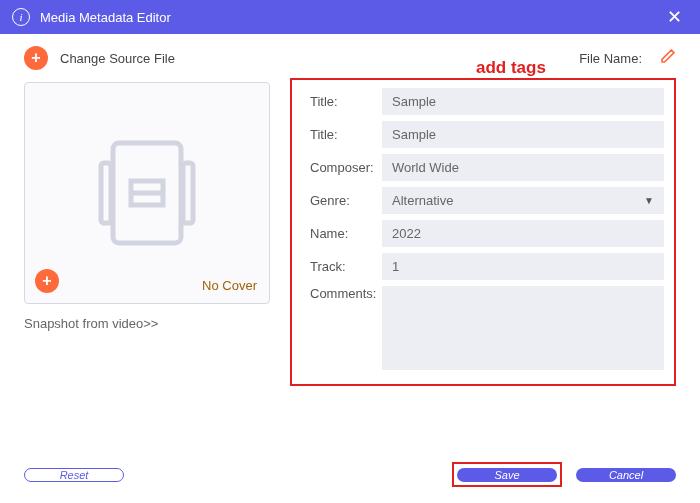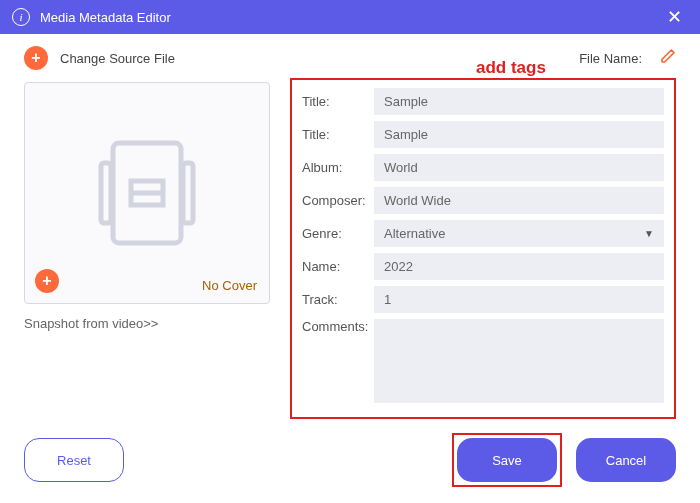--- a/index.html
+++ b/index.html
@@ -102,21 +102,21 @@
     }
     .snapshot-link {
       margin-top:12px;
       color:#666;
       cursor:pointer;
       font-size:13px;
     }
     .right-col {
       flex:1;
       border: 2.5px solid #e02020;
-      padding: 8px 10px 8px 4px;
+      padding: 8px 10px 8px 12px;
       margin-top:-4px;
       position:relative;
     }
     .form-row {
       display:flex;
       align-items:center;
       margin-bottom: 6px;
     }
     .form-row label {
       width:78px;
@@ -163,28 +163,29 @@
       bottom:16px;
       left:0; right:0;
       display:flex;
       align-items:center;
       padding: 0 24px;
       gap:14px;
     }
     .footer .spacer {flex:1;}
     .btn {
       min-width:100px;
-      height:44px;
+      height:14px;
       border-radius:15px;
       border:none;
-      font-size:13px;
+      font-size:11px;
       cursor:pointer;
       display:inline-flex;
       align-items:center;
       justify-content:center;
+      font-style:italic;
     }
     .btn-reset {
       border:1.5px solid #5b5be8;
       color:#5b5be8;
       background:#fff;
     }
     .btn-primary {
       background:#5b5be8;
       color:#fff;
     }
@@ -237,24 +238,20 @@
 
     <div class="form-row">
       <label>Title:</label>
       <input type="text" value="Sample" style="">
     </div>
     <div class="form-row">
       <label>Title:</label>
       <input type="text" value="Sample" style="">
     </div>
     <div class="form-row">
-      <label>Album:</label>
-      <input type="text" value="World" style="">
-    </div>
-    <div class="form-row">
       <label>Composer:</label>
       <input type="text" value="World Wide" style="">
     </div>
     <div class="form-row">
       <label>Genre:</label>
       <div class="select">
         <span>Alternative</span>
         <span class="caret">▼</span>
       </div>
     </div>

